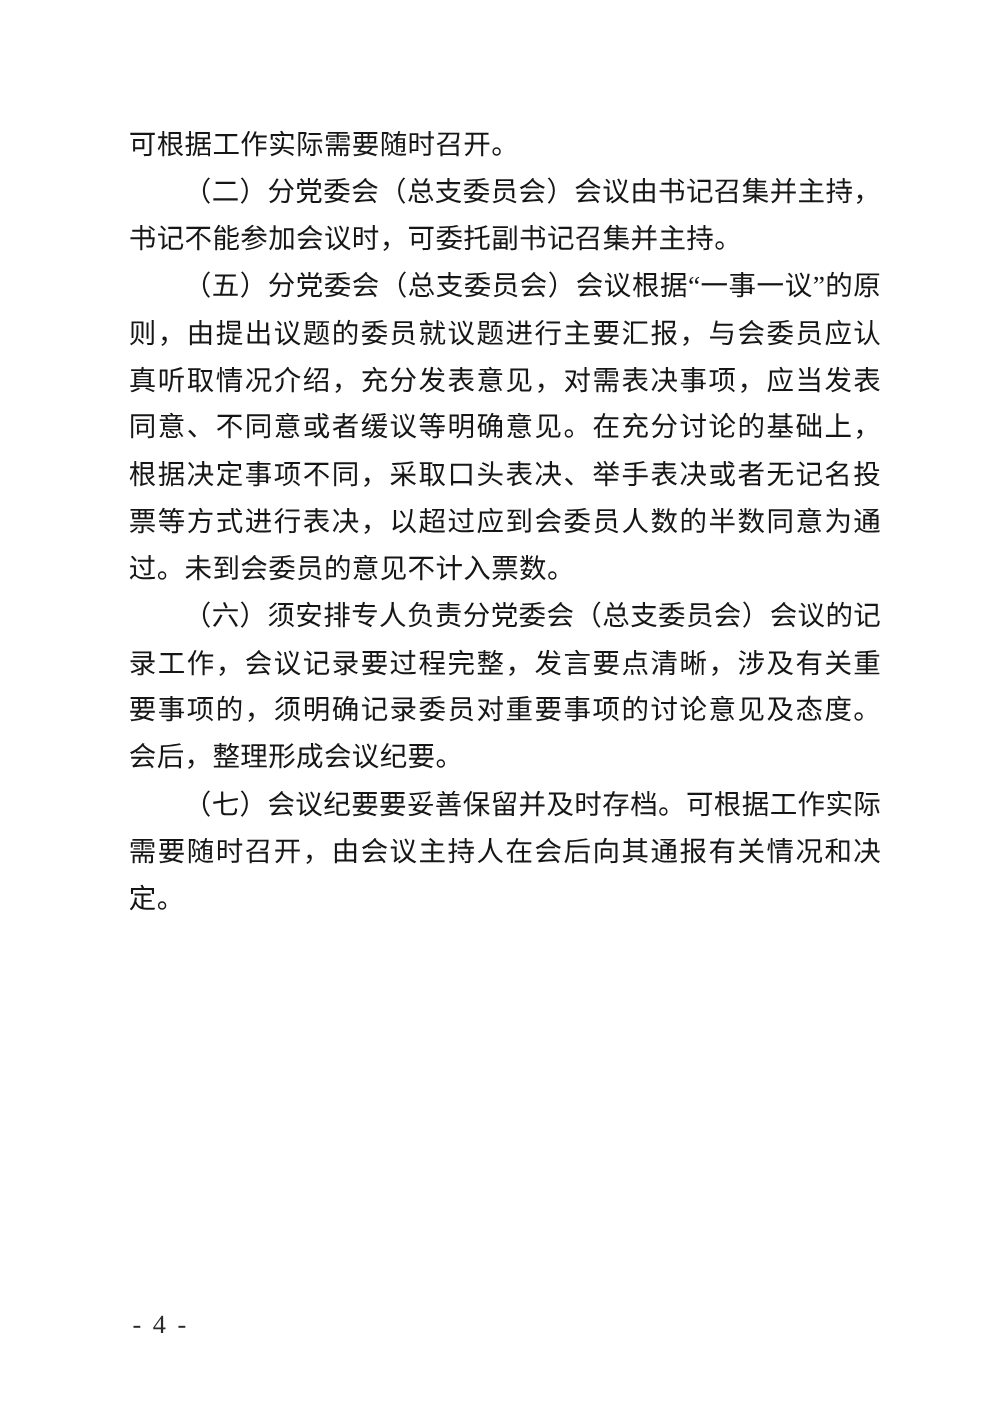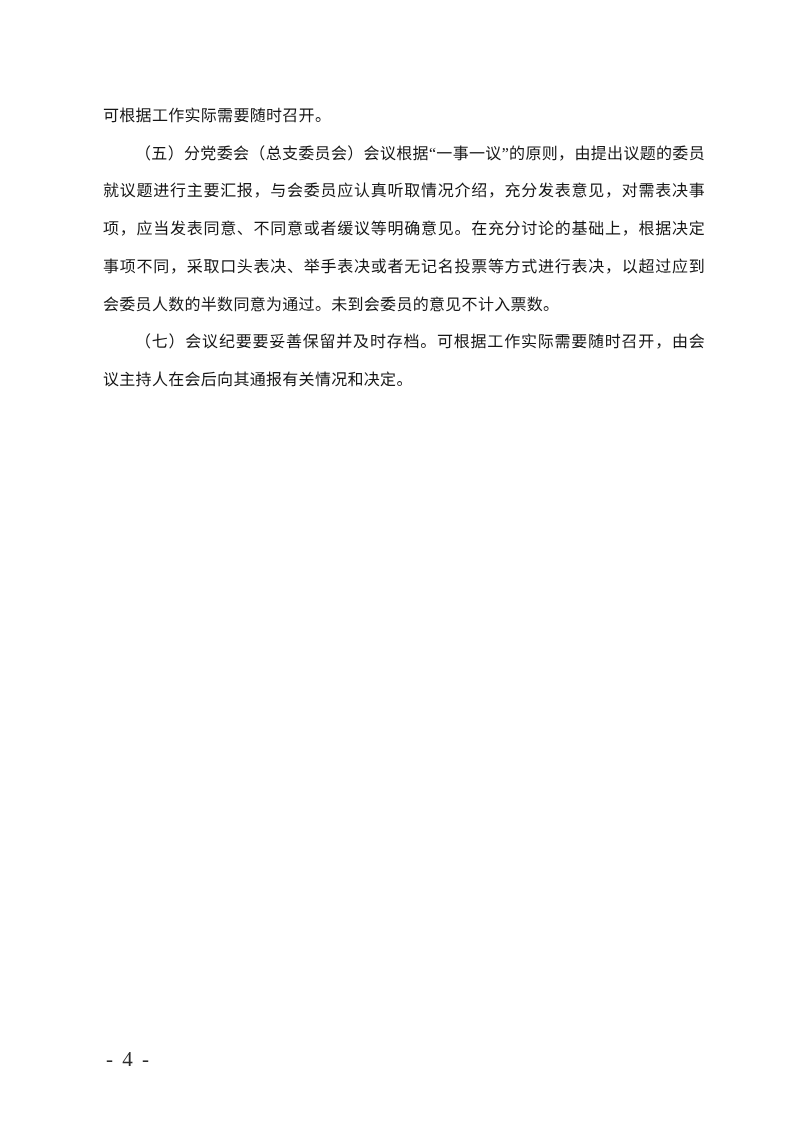--- a/index.html
+++ b/index.html
@@ -20,21 +20,21 @@
     top: 0;
     width: 799px;
     height: 1131px;
     background: #ffffff;
   }
   .doc-body {
     position: absolute;
     left: 103px;
     top: 97px;
     width: 602px;
-    font-size: 16px;
+    font-size: 22px;
     line-height: 37.7px;
     color: #161616;
     text-align: justify;
     text-justify: inter-character;
     letter-spacing: 0.3px;
   }
   .doc-body p.para {
     margin: 0;
     padding: 0;
   }
@@ -54,17 +54,19 @@
     letter-spacing: 2px;
     font-family: "Liberation Serif", serif;
   }
 </style>
 </head>
 <body>
 
 <div class="page">
   <main class="doc-body">
       <p class="para"><span>可根据工作实际需要随时召开。</span></p>
+      <p class="para indent"><span>（二）分党委会（总支委员会）会议由书记召集并主持，书记不能参加会议时，可委托副书记召集并主持。</span></p>
       <p class="para indent"><span>（五）分党委会（总支委员会）会议根据“一事一议”的原则，由提出议题的委员就议题进行主要汇报，与会委员应认真听取情况介绍，充分发表意见，对需表决事项，应当发表同意、不同意或者缓议等明确意见。在充分讨论的基础上，根据决定事项不同，采取口头表决、举手表决</span><b>或者</b><span>无记名投票等方式进行表决，以超过应到会委员人数的半数同意为通过。未到会委员的意见不计入票数。</span></p>
+      <p class="para indent"><span>（六）须安排专人负责分党委会（总支委员会）会议的记录工作，会议记录要过程完整，发言要点清晰，涉及有关重要事项的，须明确记录委员对重要事项的讨论意见及态度。会后，整理形成会议纪要。</span></p>
       <p class="para indent"><span>（七）会议纪要要妥善保留并及时存档。可根据工作实际需要随时召开，由会议主持人在会后向其通报有关情况和决定。</span></p>
     </main>
   <footer class="page-number">- 4 -</footer>
 </div>
 
 </body></html>

